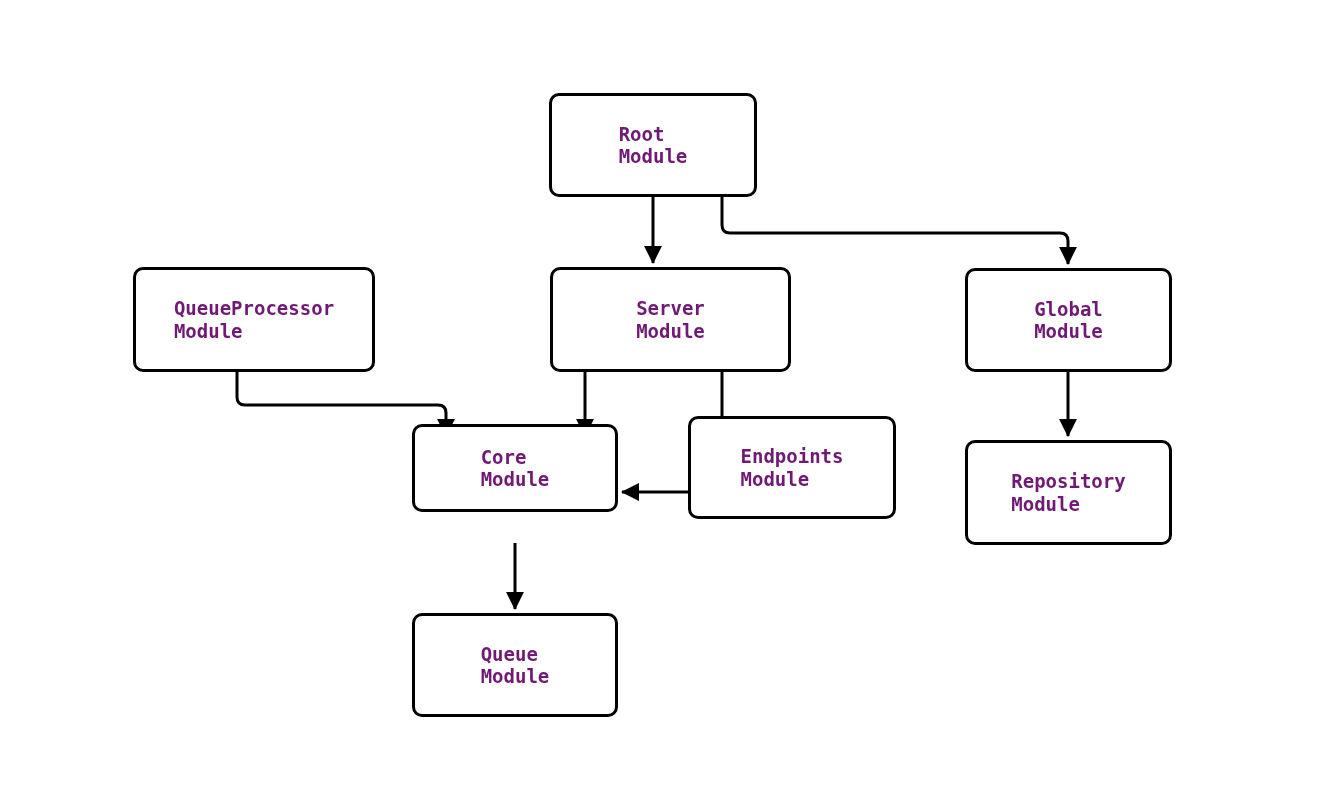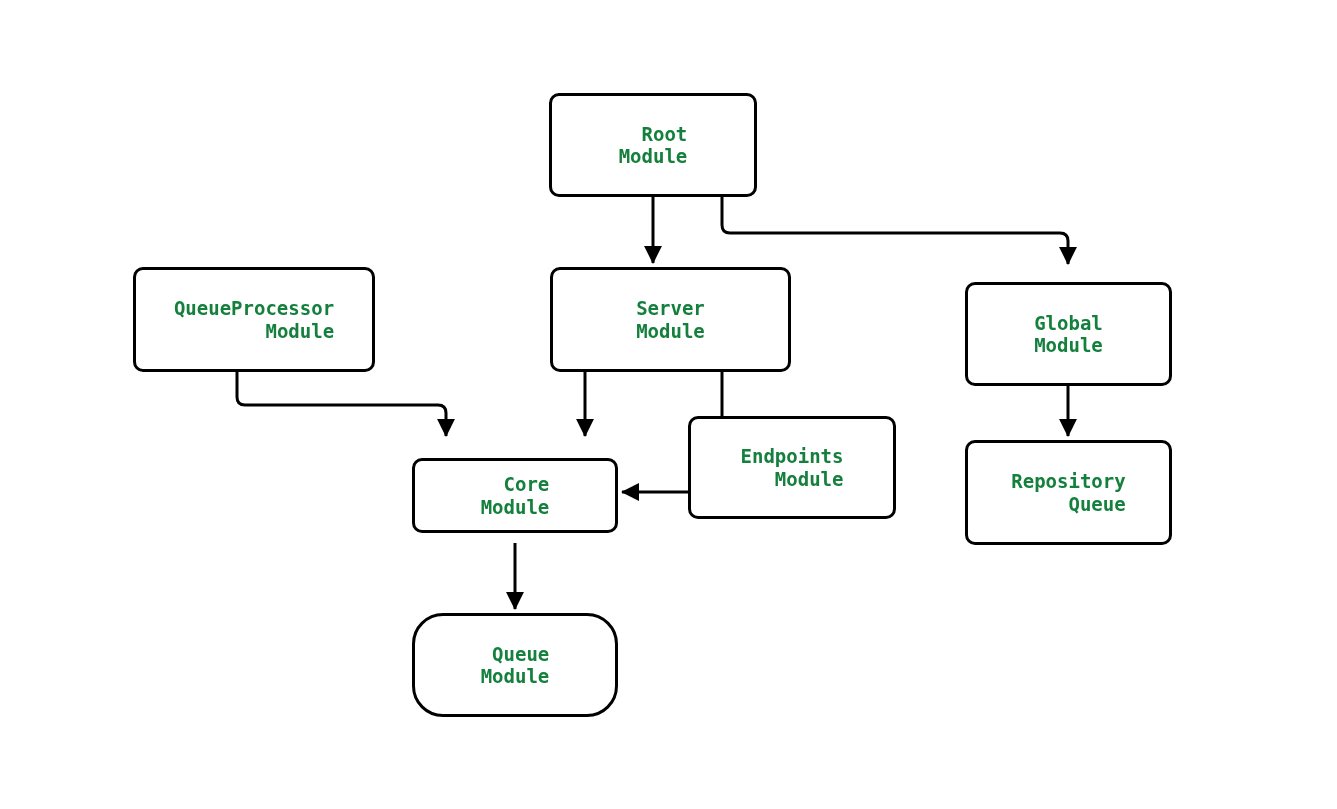--- a/index.html
+++ b/index.html
@@ -30,33 +30,33 @@
     border-radius: 10px;
     display: flex;
     align-items: center;
     justify-content: center;
     z-index: 2;
   }
   .node .label {
     font-weight: bold;
     font-size: 19px;
     line-height: 1.18;
-    color: #15803d;
-    text-align: right;
+    color: #701a75;
+    text-align: left;
     white-space: pre-line;
   }
   
   #node-root          { left: 549px; top:  93px; width: 208px; height: 104px; }
   #node-queueprocessor{ left: 133px; top: 267px; width: 242px; height: 105px; }
   #node-server        { left: 550px; top: 267px; width: 241px; height: 105px; }
-  #node-global        { left: 965px; top: 282px; width: 207px; height: 104px; }
-  #node-core          { left: 412px; top: 458px; width: 206px; height: 75px; }
+  #node-global        { left: 965px; top: 268px; width: 207px; height: 104px; }
+  #node-core          { left: 412px; top: 424px; width: 206px; height: 88px; }
   #node-endpoints     { left: 688px; top: 416px; width: 208px; height: 103px; }
   #node-repository    { left: 965px; top: 440px; width: 207px; height: 105px; }
-  #node-queue         { left: 412px; top: 613px; width: 206px; height: 104px; border-radius: 31px; }
+  #node-queue         { left: 412px; top: 613px; width: 206px; height: 104px; }
 
   .edge {
     fill: none;
     stroke: #000000;
     stroke-width: 3px;
   }
 </style>
 </head>
 <body>
 
@@ -111,21 +111,21 @@
 Module</span>
   </div>
 
   <div class="node" id="node-endpoints">
     <span class="label">Endpoints
 Module</span>
   </div>
 
   <div class="node" id="node-repository">
     <span class="label">Repository
-Queue</span>
+Module</span>
   </div>
 
   <div class="node" id="node-queue">
     <span class="label">Queue
 Module</span>
   </div>
 
 </div>
 
 </body></html>

